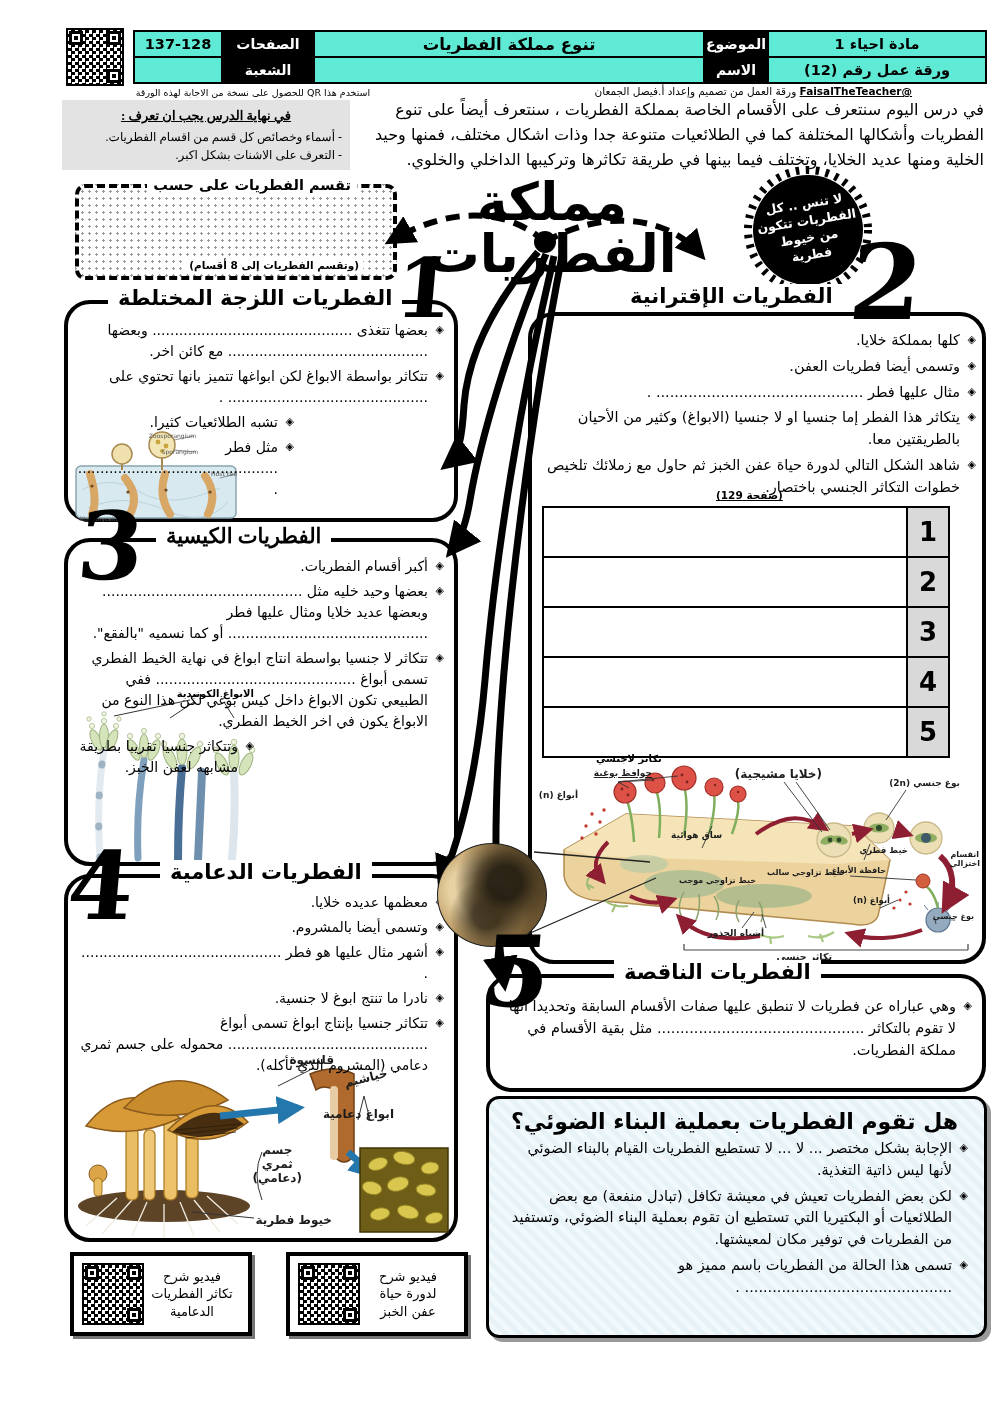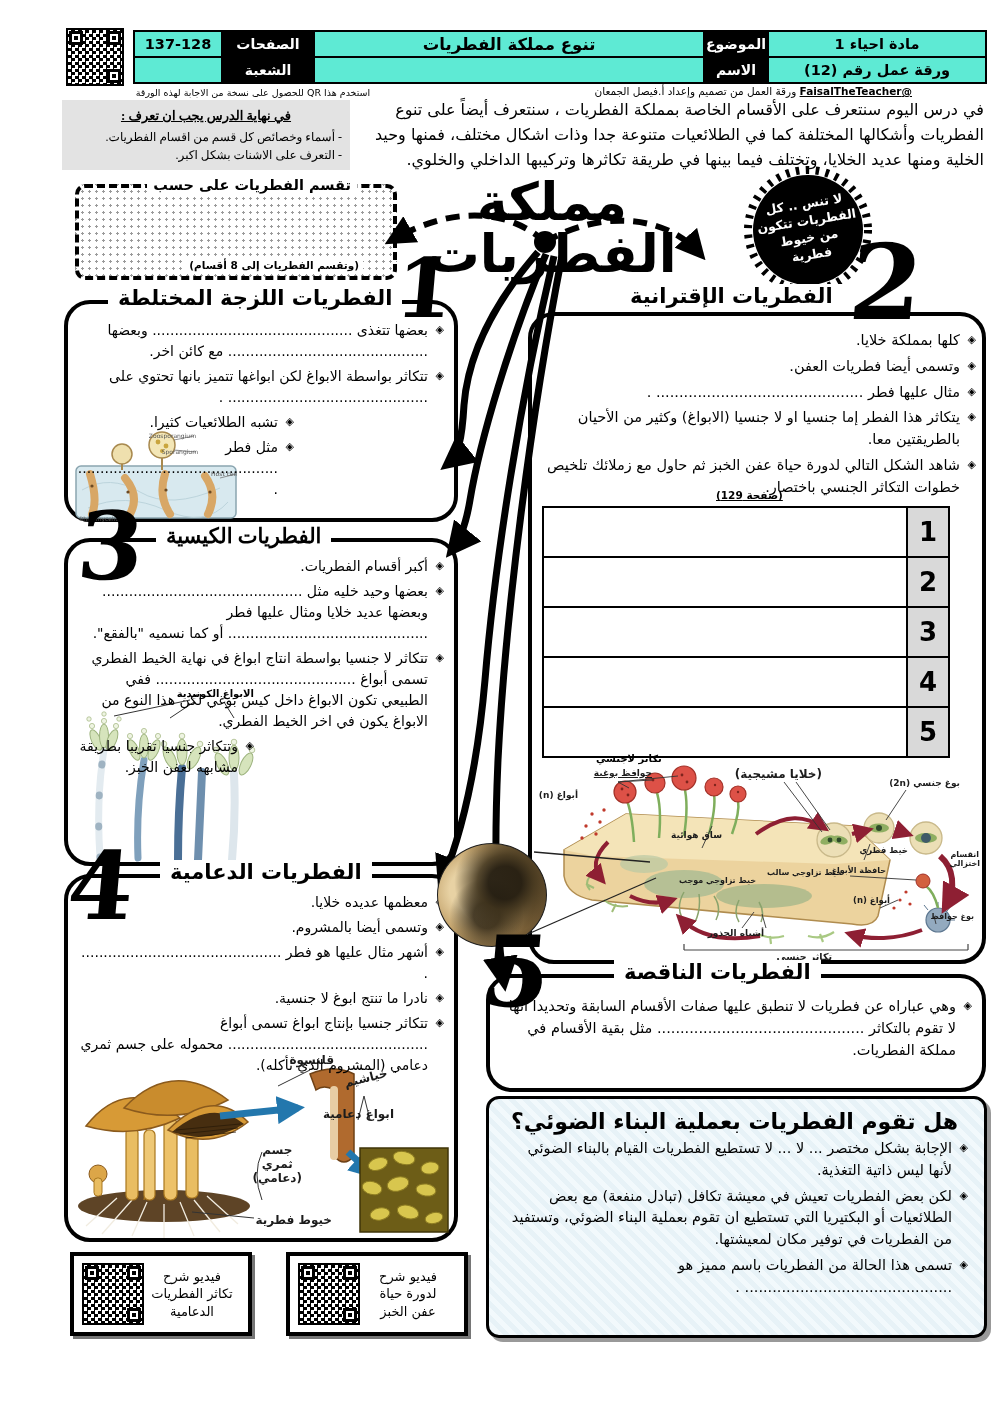--- a/index.html
+++ b/index.html
@@ -321,21 +321,21 @@
     <div class="dlabel" style="right:160px;top:4px;font-size:12px;margin-left:24px;">(خلايا مشيجية)</div>
     <div class="dlabel" style="right:22px;top:14px;font-size:9px;">بوغ جنسي (2n)</div>
     <div class="dlabel" style="right:260px;top:66px;font-size:9px;">ساق هوائية</div>
     <div class="dlabel" style="right:226px;top:112px;font-size:8px;">خيط تزاوجي موجب</div>
     <div class="dlabel" style="right:140px;top:104px;font-size:8px;">خيط تزاوجي سالب</div>
     <div class="dlabel" style="right:74px;top:82px;font-size:8.5px;">خيط فطري</div>
     <div class="dlabel" style="right:96px;top:102px;font-size:8px;">حافظة الأبواغ</div>
     <div class="dlabel" style="right:2px;top:86px;font-size:8px;">انقسام
 اختزالي</div>
     <div class="dlabel" style="right:92px;top:132px;font-size:8.5px;">أبواغ (n)</div>
-    <div class="dlabel" style="right:8px;top:148px;font-size:8px;">بوغ حوافظ</div>
+    <div class="dlabel" style="right:8px;top:148px;font-size:8px;">بوغ جنسي</div>
     <div class="dlabel" style="right:218px;top:164px;font-size:9px;">أشباه الجذور</div>
     <div class="dlabel" style="right:150px;top:188px;font-size:9.5px;">تكاثر جنسي</div>
   </div>
 
   <div class="abs breadphoto" style="left:437px;top:843px;width:108px;height:102px;"></div>
 
   <div class="abs sbox" style="left:64px;top:538px;width:394px;height:328px;"></div>
   <div class="abs shead" style="left:156px;top:524px;font-family:Liberation Serif, serif;">الفطريات الكيسية</div>
   <div class="abs blist" style="left:78px;top:552px;width:366px;z-index:5;">
     <div class="b">أكبر أقسام الفطريات.</div>

